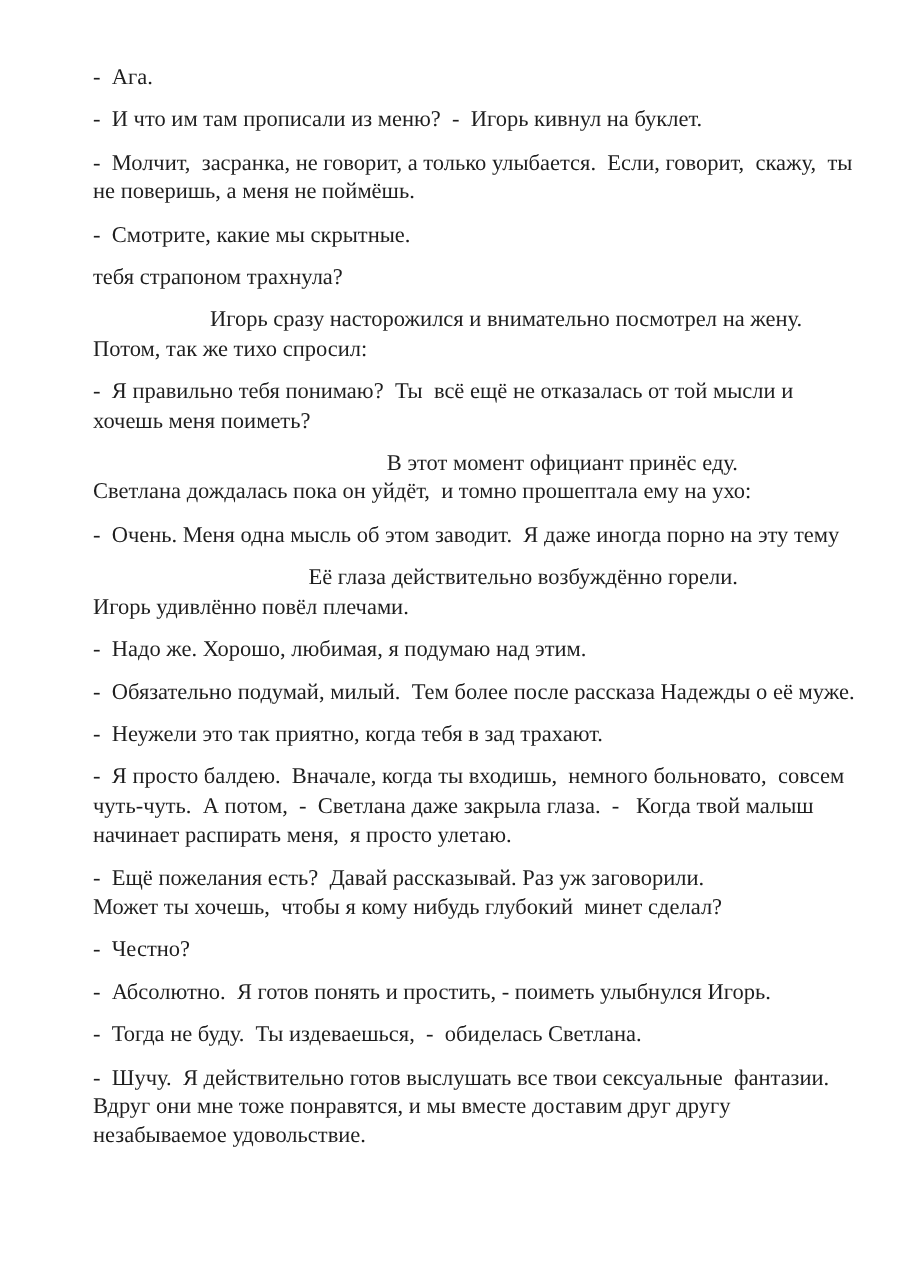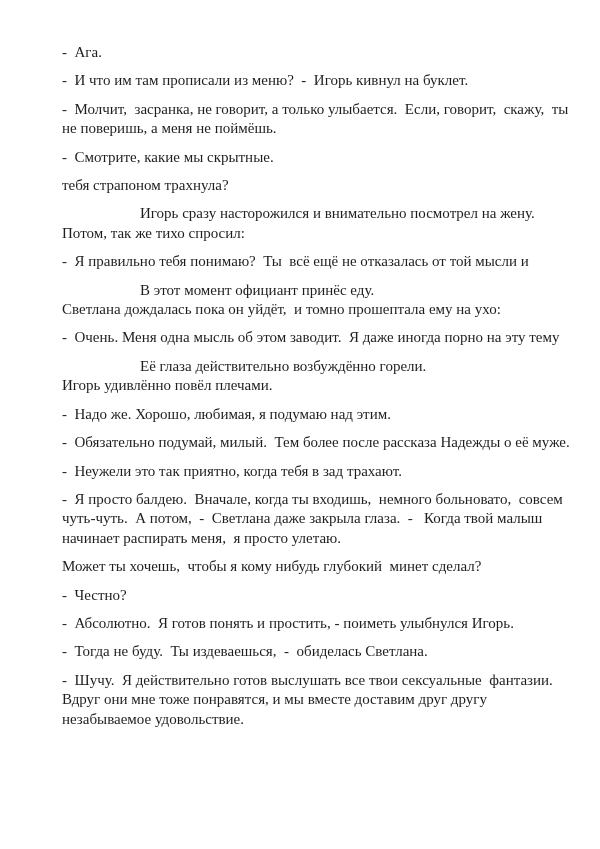--- a/index.html
+++ b/index.html
@@ -26,20 +26,21 @@
   .paragraph {
     margin: 0 0 9px 0;
     padding: 0;
   }
   .line {
     display: block;
     white-space: pre;
   }
   .narration .line.indent {
     padding-left: 78px;
+    text-align: right;
   }
 </style>
 </head>
 <body>
 
 <div class="page">
   <div id="text-content">
       <p class="paragraph dialogue">
         <span class="line">-  Ага.</span>
       </p>
@@ -55,20 +56,21 @@
       </p>
       <p class="paragraph dialogue">
         <span class="line">тебя страпоном трахнула?</span>
       </p>
       <p class="paragraph narration">
         <span class="line indent">Игорь сразу насторожился и внимательно посмотрел на жену.</span>
         <span class="line">Потом, так же тихо спросил:</span>
       </p>
       <p class="paragraph dialogue">
         <span class="line">-  Я правильно тебя понимаю?  Ты  всё ещё не отказалась от той мысли и</span>
+        <span class="line">хочешь меня поиметь?</span>
       </p>
       <p class="paragraph narration">
         <span class="line indent">В этот момент официант принёс еду.</span>
         <span class="line">Светлана дождалась пока он уйдёт,  и томно прошептала ему на ухо:</span>
       </p>
       <p class="paragraph dialogue">
         <span class="line">-  Очень. Меня одна мысль об этом заводит.  Я даже иногда порно на эту тему</span>
       </p>
       <p class="paragraph narration">
         <span class="line indent">Её глаза действительно возбуждённо горели.</span>
@@ -82,20 +84,21 @@
       </p>
       <p class="paragraph dialogue">
         <span class="line">-  Неужели это так приятно, когда тебя в зад трахают.</span>
       </p>
       <p class="paragraph dialogue">
         <span class="line">-  Я просто балдею.  Вначале, когда ты входишь,  немного больновато,  совсем</span>
         <span class="line">чуть-чуть.  А потом,  -  Светлана даже закрыла глаза.  -   Когда твой малыш</span>
         <span class="line">начинает распирать меня,  я просто улетаю.</span>
       </p>
       <p class="paragraph dialogue">
+        <span class="line">-  Ещё пожелания есть?  Давай рассказывай. Раз уж заговорили.</span>
         <span class="line">Может ты хочешь,  чтобы я кому нибудь глубокий  минет сделал?</span>
       </p>
       <p class="paragraph dialogue">
         <span class="line">-  Честно?</span>
       </p>
       <p class="paragraph dialogue">
         <span class="line">-  Абсолютно.  Я готов понять и простить, - поиметь улыбнулся Игорь.</span>
       </p>
       <p class="paragraph dialogue">
         <span class="line">-  Тогда не буду.  Ты издеваешься,  -  обиделась Светлана.</span>

